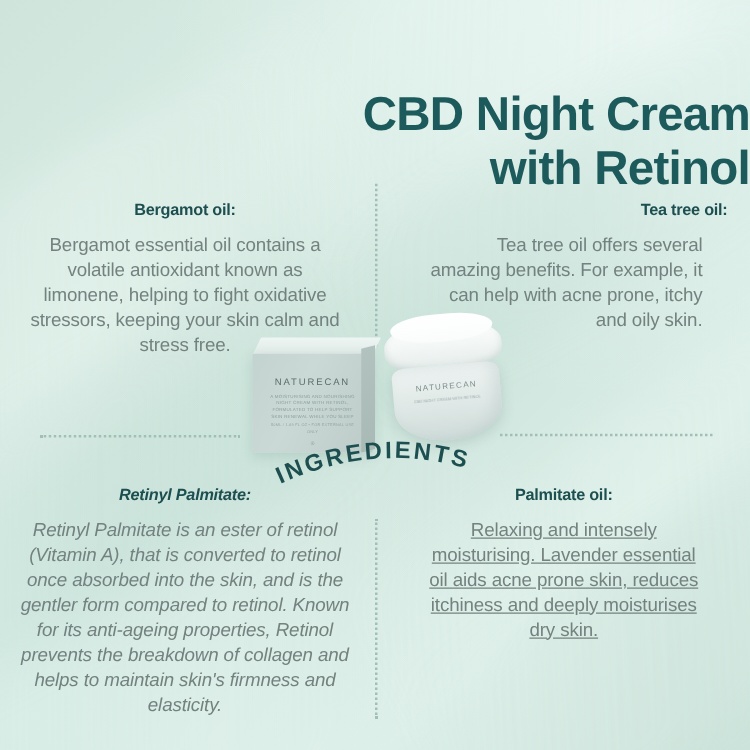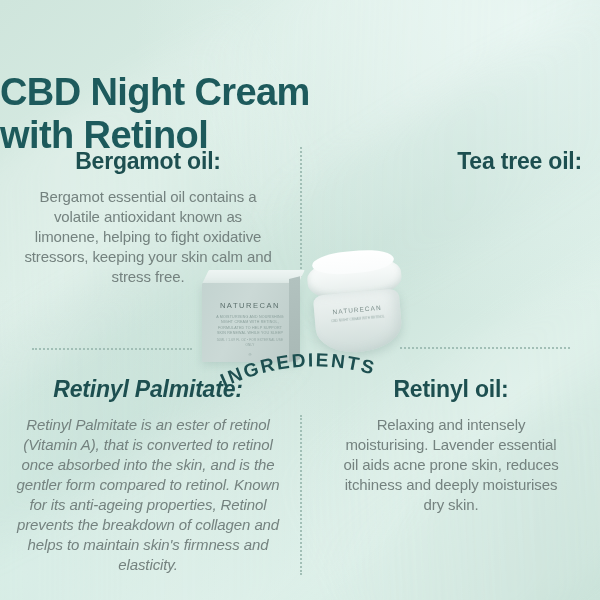--- a/index.html
+++ b/index.html
@@ -46,57 +46,57 @@
   .shade.d1 { left: -120px; top: 300px; width: 420px; height: 180px; transform: rotate(-30deg); opacity: .5; }
   .shade.d2 { left: 330px;  top: 430px; width: 420px; height: 200px; transform: rotate(-32deg); opacity: .45; }
   .shade.d3 { left: 250px;  top: 90px;  width: 420px; height: 150px; transform: rotate(-30deg); opacity: .28; }
 
   
   .title {
     position: absolute;
     top: 46px;
     left: 0;
     width: 600px;
-    text-align: left;
+    text-align: right;
     color: #1d5a5c;
     font-size: 38px;
     line-height: 1.13;
     font-weight: bold;
     letter-spacing: -0.6px;
     white-space: pre-line;
   }
 
   
   .panel {
     position: absolute;
     text-align: center;
   }
   .panel .p-head {
     color: #1d4f50;
     font-weight: bold;
-    font-size: 23px;
+    font-size: 13px;
     letter-spacing: -0.2px;
-    margin: 4px 0 12px 0;
+    margin: 16px 0 12px 0;
   }
   .panel .p-body {
     color: #74827f;
     font-size: 15px;
     line-height: 1.33;
     margin: 0;
     letter-spacing: -0.1px;
   }
 
   #panel-bergamot  { left: 14px;  top: 144px; width: 268px; }
   #panel-teatree   { left: 320px; top: 144px; width: 262px; text-align: right; }
   #panel-retinyl   { left: 14px;  top: 372px; width: 268px; font-style: italic; }
   #panel-lavender  { left: 320px; top: 372px; width: 262px; }
 
   #panel-bergamot .p-body { padding: 0 6px; }
   #panel-teatree  .p-body { padding: 0 20px; }
-  #panel-lavender .p-body { padding: 0 18px; }
+  #panel-lavender .p-body { padding: 0 18px; text-decoration: underline; }
 
   
   .divider {
     position: absolute;
     pointer-events: none;
   }
   .divider.h {
     height: 0;
     border-top: 2px dotted #9fbdb4;
     opacity: .95;
@@ -274,29 +274,30 @@
   <div class="divider v" id="div-v-top"></div>
   <div class="divider v" id="div-v-bottom"></div>
 
   <div class="panel" id="panel-bergamot">
     <p class="p-head">Bergamot oil:</p>
     <p class="p-body">Bergamot essential oil contains a volatile antioxidant known as limonene, helping to fight oxidative stressors, keeping your skin calm and stress free.</p>
   </div>
 
   <div class="panel" id="panel-teatree">
     <p class="p-head">Tea tree oil:</p>
+    <p class="p-body">Tea tree oil offers several amazing benefits. For example, it can help with acne prone, itchy and oily skin.</p>
   </div>
 
   <div class="panel" id="panel-retinyl">
     <p class="p-head">Retinyl Palmitate:</p>
     <p class="p-body">Retinyl Palmitate is an ester of retinol (Vitamin A), that is converted to retinol once absorbed into the skin, and is the gentler form compared to retinol. Known for its anti-ageing properties, Retinol prevents the breakdown of collagen and helps to maintain skin's firmness and elasticity.</p>
   </div>
 
   <div class="panel" id="panel-lavender">
-    <p class="p-head">Retinyl oil:</p>
+    <p class="p-head">Palmitate oil:</p>
     <p class="p-body">Relaxing and intensely moisturising. Lavender essential oil aids acne prone skin, reduces itchiness and deeply moisturises dry skin.</p>
   </div>
 
   <div id="product">
 
     <div class="box">
       <div class="box-top"></div>
       <div class="box-face"></div>
       <div class="box-side"></div>
       <div class="box-brand">NATURECAN</div>

